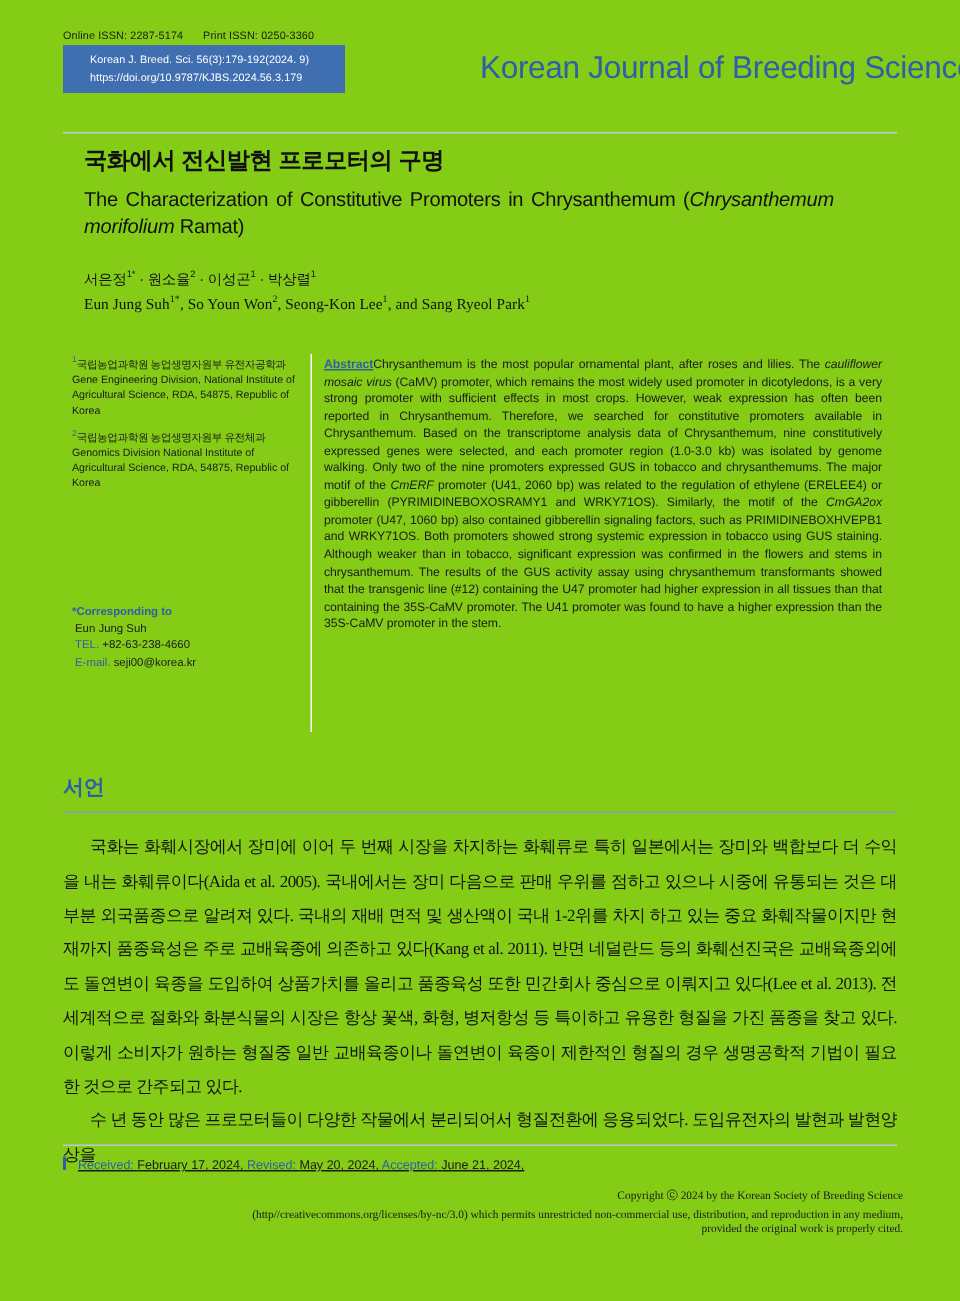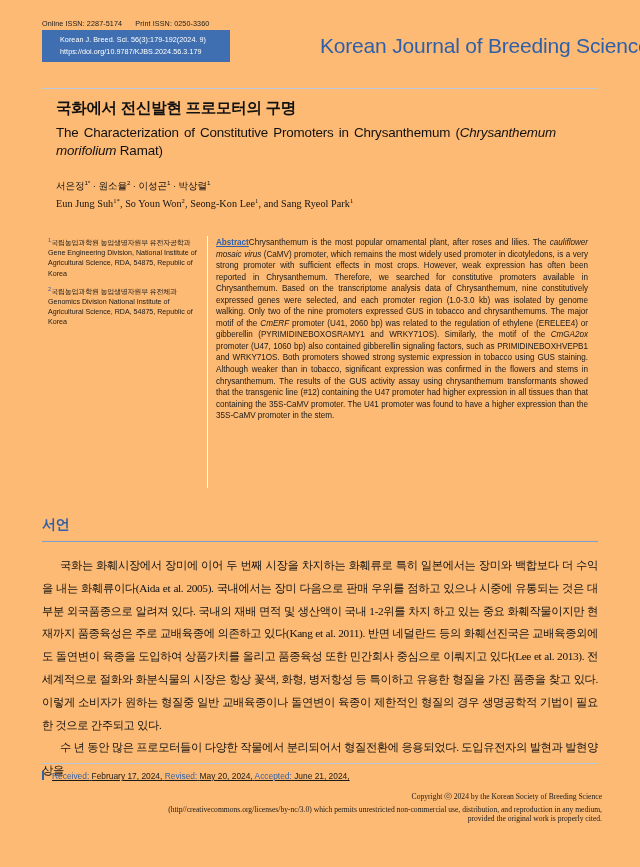--- a/index.html
+++ b/index.html
@@ -12,21 +12,21 @@
     height: 867px;
     font-family: "Liberation Sans", sans-serif;
     color: #000;
     position: relative;
     overflow: hidden;
   }
   .page {
     position: absolute;
     left: 0; top: 0;
     width: 640px; height: 867px;
-    background: #fdba74;
+    background: #84cc16;
     padding: 0;
   }
 
   
   .header {
     position: absolute;
     left: 0; top: 0;
     width: 640px; height: 88px;
   }
   .issn-line {
@@ -283,20 +283,32 @@
   <div class="authors">
     <div class="authors-ko"><span>서은정</span><sup>1*</sup><span> · </span><span>원소율</span><sup>2</sup><span> · </span><span>이성곤</span><sup>1</sup><span> · </span><span>박상렬</span><sup>1</sup></div>
     <div class="authors-en"><span>Eun Jung Suh</span><sup>1*</sup><span>, </span><span>So Youn Won</span><sup>2</sup><span>, </span><span>Seong-Kon Lee</span><sup>1</sup><span>, and </span><span>Sang Ryeol Park</span><sup>1</sup></div>
   </div>
 
   <div class="left-col">
       <div class="affil"><span class="sup-n">1</span><span class="ko">국립농업과학원 농업생명자원부 유전자공학과</span><br><span>Gene Engineering Division, National Institute of Agricultural Science, RDA, 54875, Republic of Korea</span></div>
       <div class="affil"><span class="sup-n">2</span><span class="ko">국립농업과학원 농업생명자원부 유전체과</span><br><span>Genomics Division National Institute of Agricultural Science, RDA, 54875, Republic of Korea</span></div>
     </div>
 
+  <div class="corr">
+    <div class="corr-head">*Corresponding to</div>
+    <div class="corr-name">Eun Jung Suh</div>
+    <div class="corr-row">
+      <span class="lbl">TEL.</span>
+      <span>+82-63-238-4660</span>
+    </div>
+    <div class="corr-row">
+      <span class="lbl">E-mail.</span>
+      <span>seji00@korea.kr</span>
+    </div>
+  </div>
 
   <div class="vrule"></div>
 
   <div class="abstract">
     <p><span class="lead">Abstract</span><span>Chrysanthemum is the most popular ornamental plant, after roses and lilies. The </span><i>cauliflower mosaic virus</i><span> (CaMV) promoter, which remains the most widely used promoter in dicotyledons, is a very strong promoter with sufficient effects in most crops. However, weak expression has often been reported in Chrysanthemum. Therefore, we searched for constitutive promoters available in Chrysanthemum. Based on the transcriptome analysis data of Chrysanthemum, nine constitutively expressed genes were selected, and each promoter region (1.0-3.0 kb) was isolated by genome walking. Only two of the nine promoters expressed GUS in tobacco and chrysanthemums. The major motif of the </span><i>CmERF</i><span> promoter (U41, 2060 bp) was related to the regulation of ethylene (ERELEE4) or gibberellin (PYRIMIDINEBOXOSRAMY1 and WRKY71OS). Similarly, the motif of the </span><i>CmGA2ox</i><span> promoter (U47, 1060 bp) also contained gibberellin signaling factors, such as PRIMIDINEBOXHVEPB1 and WRKY71OS. Both promoters showed strong systemic expression in tobacco using GUS staining. Although weaker than in tobacco, significant expression was confirmed in the flowers and stems in chrysanthemum. The results of the GUS activity assay using chrysanthemum transformants showed that the transgenic line (#12) containing the U47 promoter had higher expression in all tissues than that containing the 35S-CaMV promoter. The U41 promoter was found to have a higher expression than the 35S-CaMV promoter in the stem.</span></p>
   </div>
 
 
   <div class="section-head">서언</div>
   <div class="rule-section"></div>

